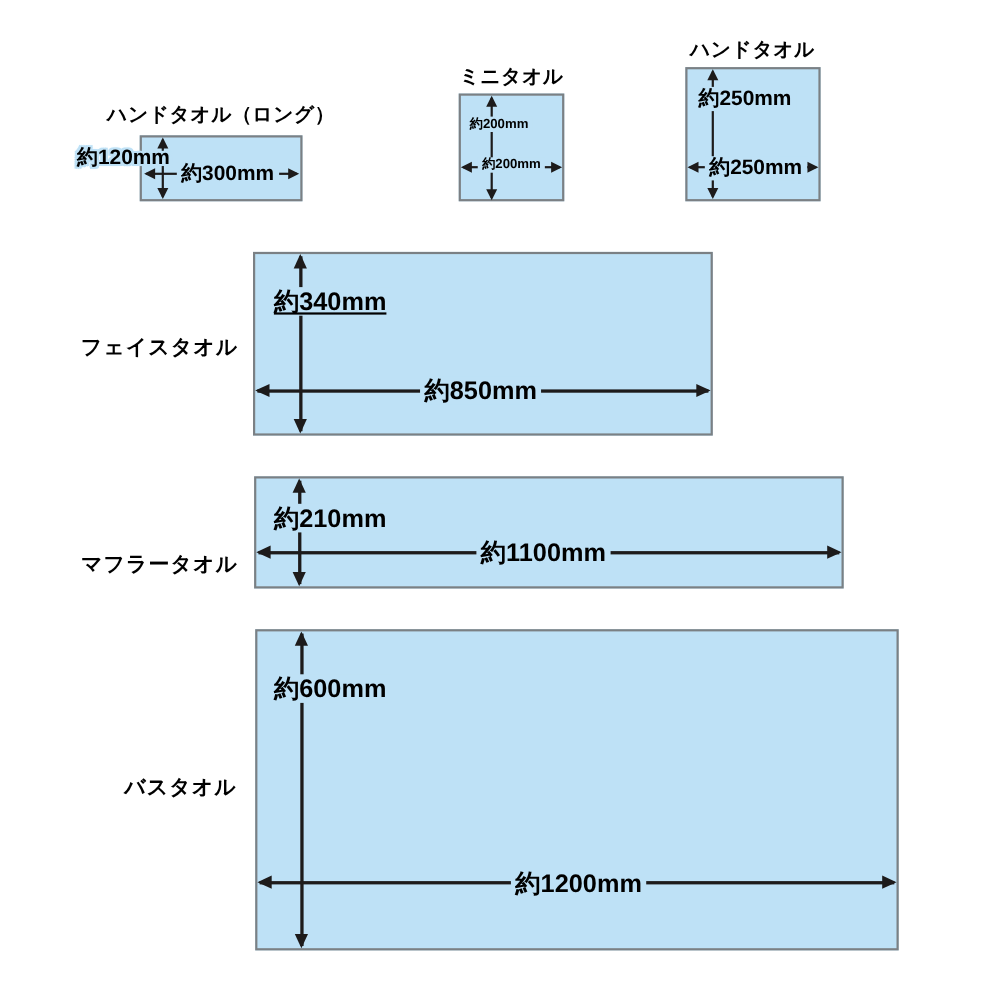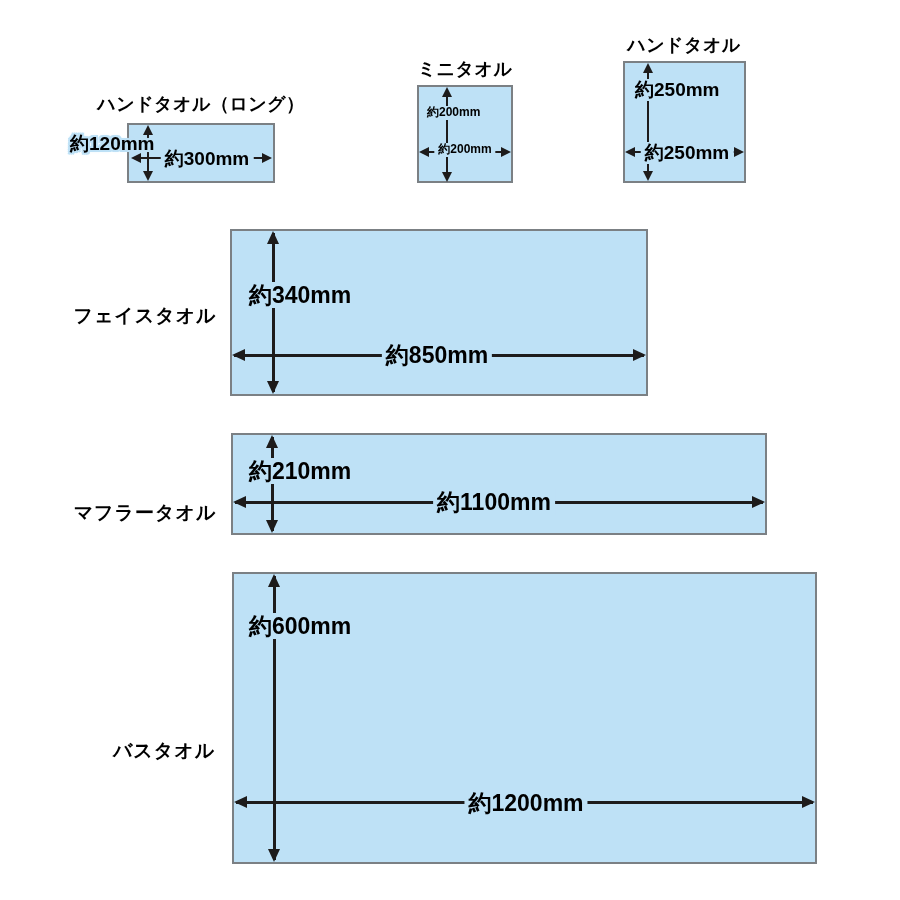--- a/index.html
+++ b/index.html
@@ -89,35 +89,35 @@
     <div class="h-arrow sm" style="left:627px;top:151px;width:115px;"></div>
     <div class="dim med on-fill" style="left:631px;top:79px;">約250mm</div>
     <div class="dim med on-fill centered" style="left:687px;top:142px;">約250mm</div>
   </div>
 
   <div>
     <div class="side-label" style="left:145px;top:303px;">フェイスタオル</div>
     <div class="rect" style="left:230px;top:229px;width:418px;height:167px;"></div>
     <div class="v-arrow" style="left:272px;top:233px;height:159px;"></div>
     <div class="h-arrow" style="left:234px;top:354px;width:410px;"></div>
-    <div class="dim big on-fill" style="left:245px;top:282px;">約340mm</div>
+    <div class="dim big on-fill" style="left:245px;top:261px;text-decoration:underline;">約340mm</div>
     <div class="dim big on-fill centered" style="left:437px;top:342px;">約850mm</div>
   </div>
 
   <div>
     <div class="side-label" style="left:145px;top:468px;margin-top:32px;">マフラータオル</div>
     <div class="rect" style="left:231px;top:433px;width:536px;height:102px;"></div>
     <div class="v-arrow" style="left:271px;top:437px;height:94px;"></div>
     <div class="h-arrow" style="left:235px;top:501px;width:528px;"></div>
     <div class="dim big on-fill" style="left:245px;top:458px;text-align:center;">約210mm</div>
     <div class="dim big on-fill centered" style="left:494px;top:489px;">約1100mm</div>
   </div>
 
   <div>
-    <div class="side-label" style="left:164px;top:738px;font-family:Liberation Serif, serif;">バスタオル</div>
+    <div class="side-label" style="left:164px;top:703px;font-family:Liberation Serif, serif;">バスタオル</div>
     <div class="rect" style="left:232px;top:572px;width:585px;height:292px;"></div>
     <div class="v-arrow" style="left:273px;top:576px;height:284px;"></div>
     <div class="h-arrow" style="left:236px;top:801px;width:577px;"></div>
     <div class="dim big on-fill" style="left:245px;top:613px;">約600mm</div>
     <div class="dim big on-fill centered" style="left:526px;top:790px;">約1200mm</div>
   </div>
 
 </div>
 
 </body></html>

